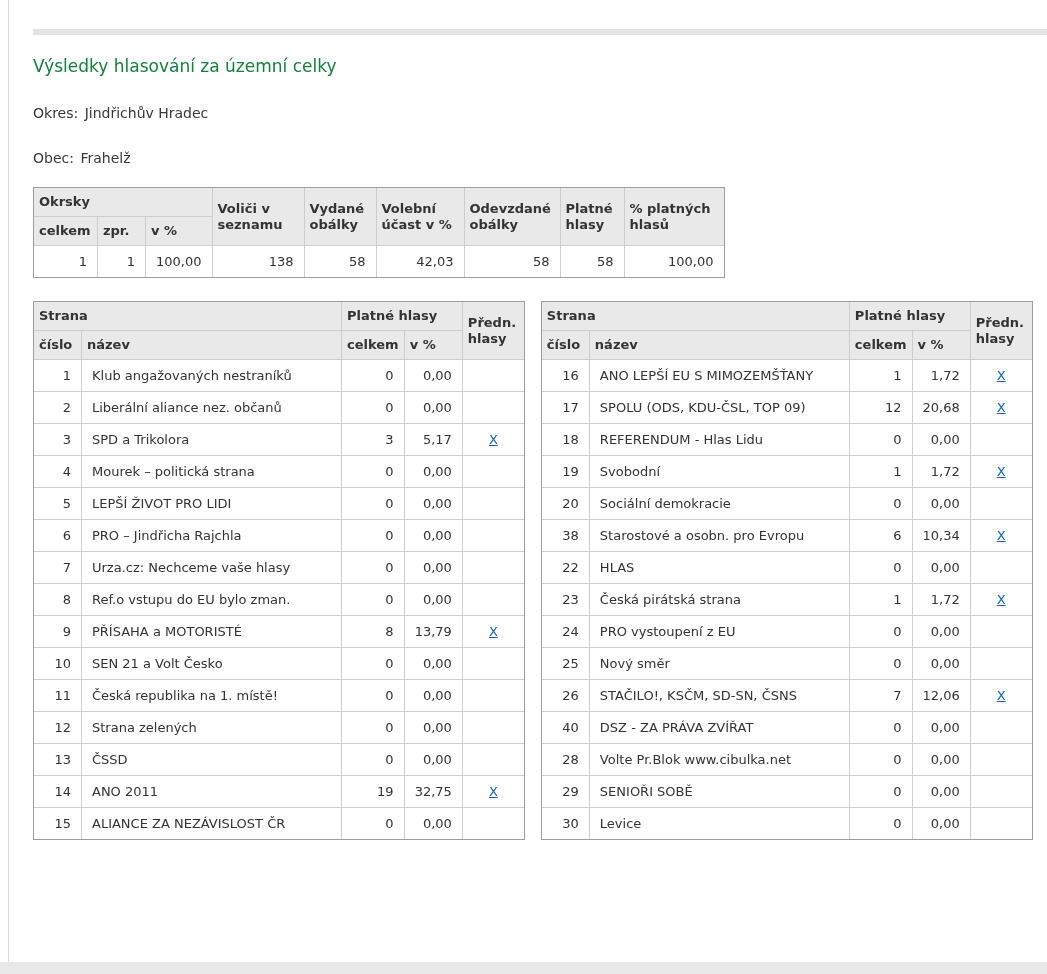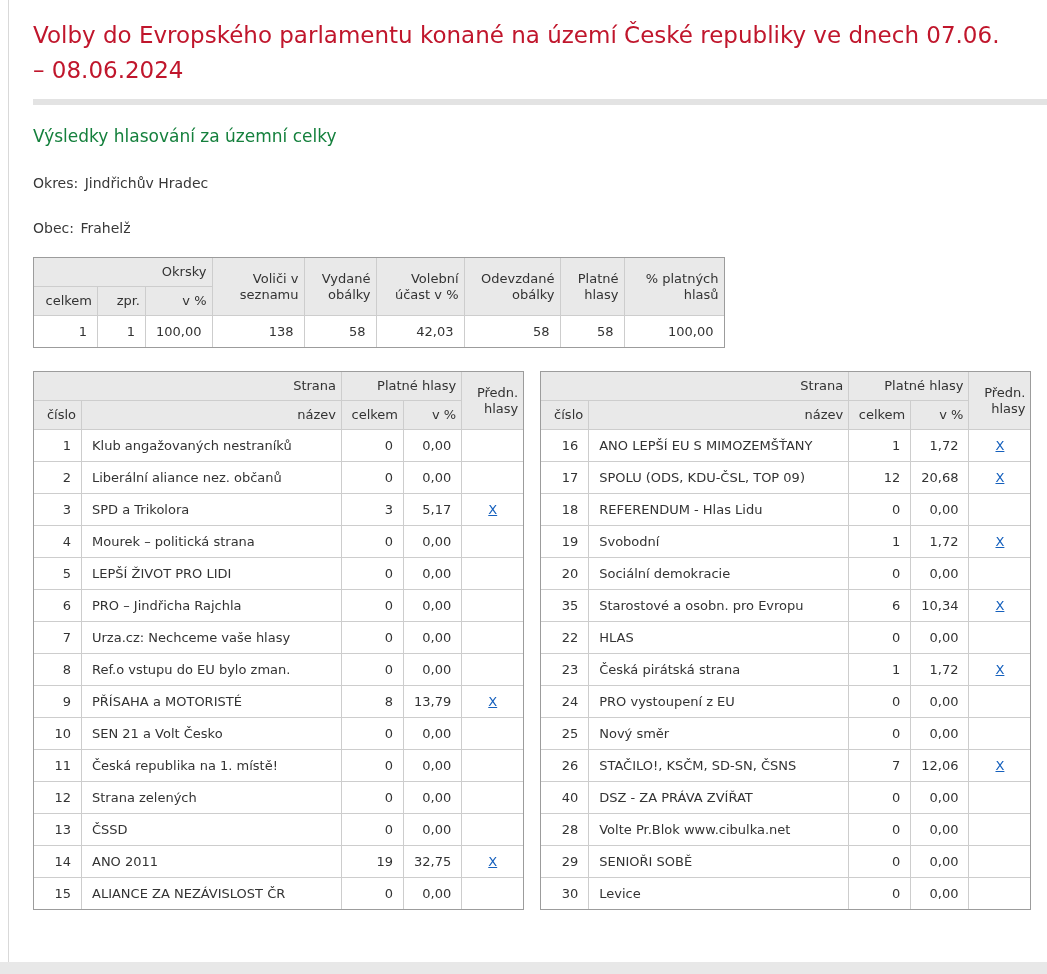--- a/index.html
+++ b/index.html
@@ -23,21 +23,21 @@
     color:var(--c-title);max-width:980px;
   }
   .title-divider{height:6px;background:var(--c-divider);margin:11px 0 0 0;width:1014px;}
   h2.section-title{margin:21px 0 0 0;font-size:17px;font-weight:400;color:#15803d;}
   .region-line{margin:29px 0 0 0;font-size:14px;color:#383838;}
   .region-line .lbl{margin-right:2px;}
 
   table{border-collapse:collapse;table-layout:fixed;}
   .tbl{outline:1px solid var(--c-border-outer);outline-offset:-1px;}
   th,td{border:1px solid var(--c-border-inner);font-size:13px;color:var(--c-text);overflow:hidden;}
-  th{background:var(--c-header-bg);font-weight:normal;text-align:right;padding:6px 5px;line-height:16px;}
+  th{background:var(--c-header-bg);font-weight:bold;text-align:left;padding:6px 5px;line-height:16px;}
   td{background:#ffffff;padding:8px 10px;line-height:15px;}
   td.num{text-align:right;white-space:nowrap;}
   td.name{text-align:left;white-space:nowrap;}
   td.pref{text-align:center;}
   a.xlink{color:var(--c-link);text-decoration:underline;font-size:13px;cursor:pointer;}
 
   .summary{margin-top:21px;}
   .summary col.c1{width:64px}.summary col.c2{width:48px}.summary col.c3{width:58px}
   .summary col.c4{width:92px}.summary col.c5{width:72px}.summary col.c6{width:88px}
   .summary col.c7{width:96px}.summary col.c8{width:64px}.summary col.c9{width:100px}
@@ -46,21 +46,20 @@
   .results col.p1{width:48px}.results col.p2{width:260px}.results col.p3{width:62px}
   .results col.p4{width:56px}.results col.p5{width:62px}
 </style>
 </head>
 <body>
 
 <div class="page-edge-left"></div>
 
 <div class="content">
 
-  <h1 class="page-title">Volby do Evropského parlamentu konané na území České republiky ve dnech 07.06. – 08.06.2024</h1>
 
   <div class="title-divider"></div>
 
   <h2 class="section-title">Výsledky hlasování za územní celky</h2>
 
   <p class="region-line"><span class="lbl">Okres:</span> <span>Jindřichův Hradec</span></p>
   <p class="region-line"><span class="lbl">Obec:</span> <span>Frahelž</span></p>
 
   <table class="tbl summary">
     <colgroup>
@@ -288,21 +287,21 @@
             <td class="pref"><a class="xlink" href="#">X</a></td>
           </tr>
           <tr>
             <td class="num">20</td>
             <td class="name">Sociální demokracie</td>
             <td class="num">0</td>
             <td class="num">0,00</td>
             <td class="pref"></td>
           </tr>
           <tr>
-            <td class="num">35</td>
+            <td class="num">38</td>
             <td class="name">Starostové a osobn. pro Evropu</td>
             <td class="num">6</td>
             <td class="num">10,34</td>
             <td class="pref"><a class="xlink" href="#">X</a></td>
           </tr>
           <tr>
             <td class="num">22</td>
             <td class="name">HLAS</td>
             <td class="num">0</td>
             <td class="num">0,00</td>

